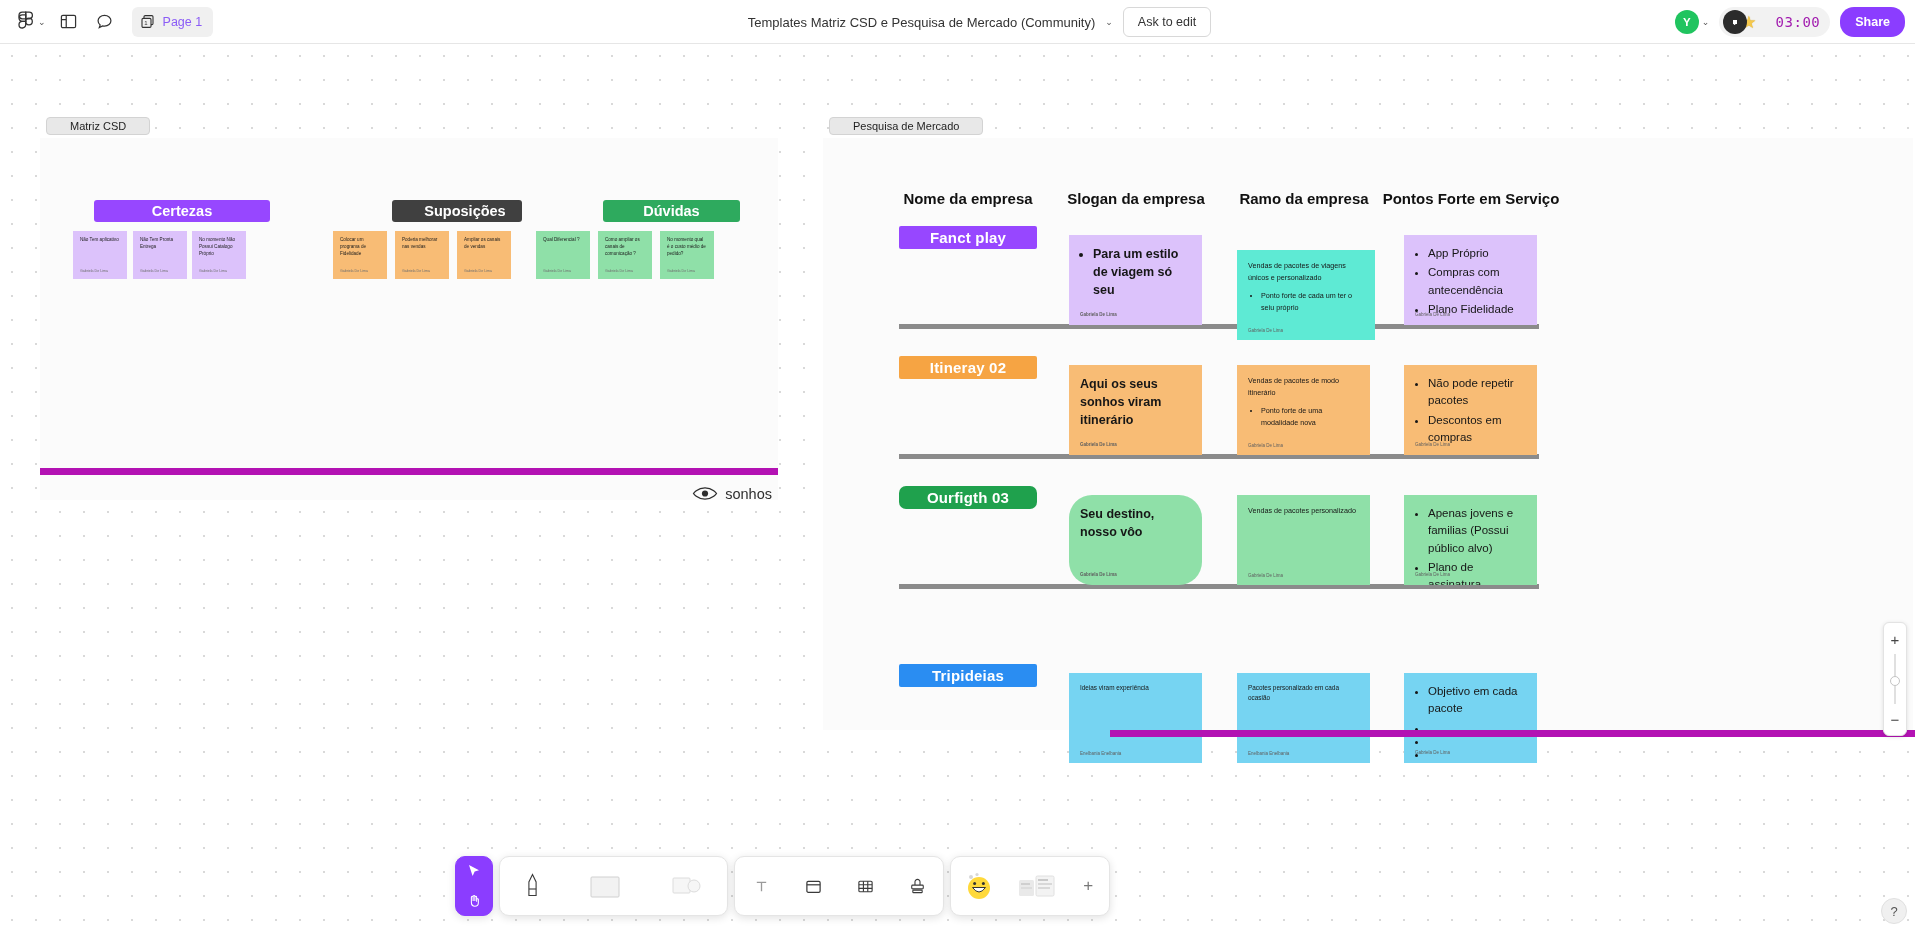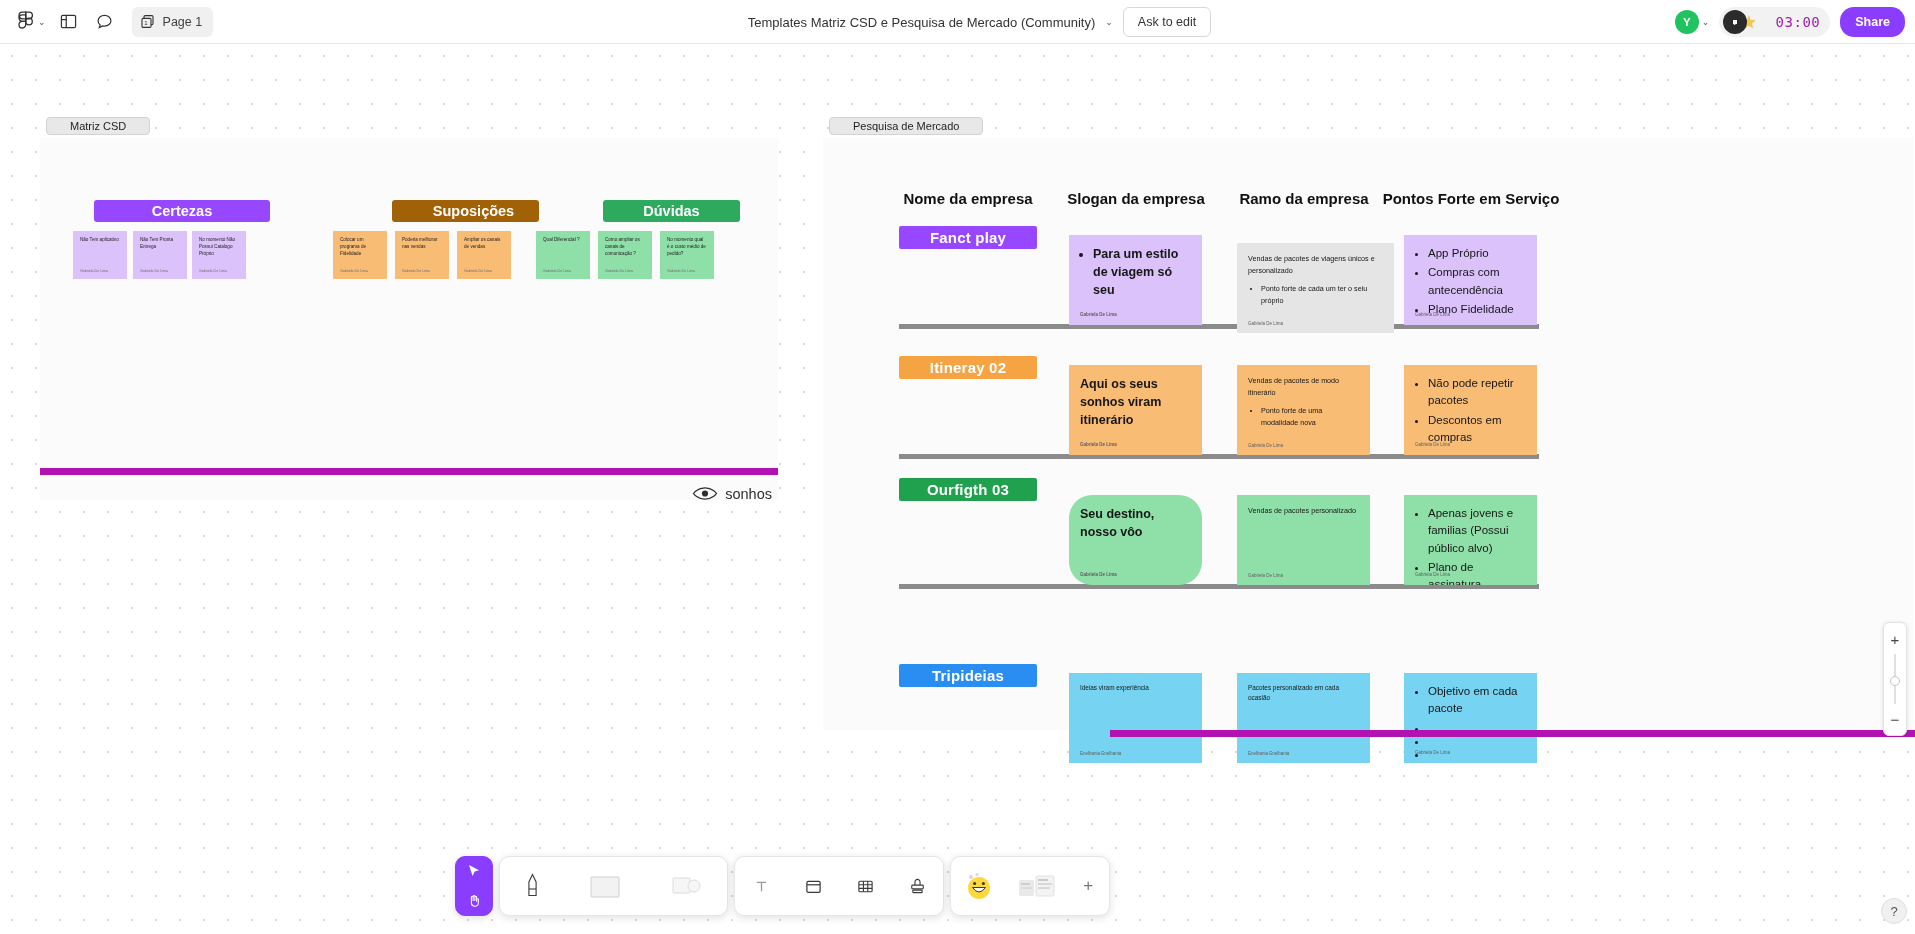--- a/index.html
+++ b/index.html
@@ -20,21 +20,21 @@
   .tb-left{ display:flex; align-items:center; gap:2px; padding-left:8px;}
   .icon-btn{
     width:34px;height:32px;display:flex;align-items:center;justify-content:center;
     border-radius:5px;cursor:pointer;
   }
   .chev{ font-size:9px; color:#555; margin-left:-6px; margin-right:4px; cursor:pointer;}
   .page-chip{
     display:flex;align-items:center;gap:7px;height:30px;padding:0 11px 0 8px;
     background:#f0f0f0;border-radius:6px;margin-left:8px;cursor:pointer;
   }
-  .page-chip .pg-label{ font-size:12.5px; color:#404040; }
+  .page-chip .pg-label{ font-size:12.5px; color:#8b5cf6; }
   .pg-num{
     position:relative;width:16px;height:16px;
   }
   .tb-center{
     position:absolute; left:0; right:0; top:0; height:44px;
     display:flex;align-items:center;justify-content:center;gap:10px;
     pointer-events:none;
     padding-left:44px;
   }
   .doc-title{ font-size:13px; color:#333; pointer-events:auto; cursor:default;}
@@ -241,21 +241,21 @@
         <div class="author">Gabriela De Lima</div>
       </div>
       <div class="note" style="left: 93px; top: 93px; width: 54px; height: 48px; background: rgb(220, 194, 251);">
         <div>Não Tem Pronta Entrega</div>
         <div class="author">Gabriela De Lima</div>
       </div>
       <div class="note" style="left: 152px; top: 93px; width: 54px; height: 48px; background: rgb(220, 194, 251);">
         <div>No momento Não Possui Catalogo Próprio</div>
         <div class="author">Gabriela De Lima</div>
       </div>
-      <div class="bar" style="left: 352px; top: 62px; width: 147px; background: #a16207; padding-left: 16px;">Suposições</div>
+      <div class="bar" style="left: 352px; top: 62px; width: 130px; background: #404040; padding-left: 16px;">Suposições</div>
       <div class="note" style="left: 293px; top: 93px; width: 54px; height: 48px; background: rgb(248, 188, 117);">
         <div>Colocar um programa de Fidelidade</div>
         <div class="author">Gabriela De Lima</div>
       </div>
       <div class="note" style="left: 355px; top: 93px; width: 54px; height: 48px; background: rgb(248, 188, 117);">
         <div>Poderia melhorar nas vendas</div>
         <div class="author">Gabriela De Lima</div>
       </div>
       <div class="note" style="left: 417px; top: 93px; width: 54px; height: 48px; background: rgb(248, 188, 117);">
         <div>Ampliar os canais de vendas</div>
@@ -286,21 +286,21 @@
       <div class="divider" style="left: 76px; top: 186px; width: 640px;"></div>
       <div class="divider" style="left: 76px; top: 316px; width: 640px;"></div>
       <div class="divider" style="left: 76px; top: 446px; width: 640px;"></div>
       <div class="rowbar" style="left: 76px; top: 88px; width: 138px; background: rgb(151, 71, 255);">Fanct play</div>
       <div class="card t-lg" style="left: 246px; top: 97px; width: 133px; height: 90px; background: rgb(220, 194, 251);">
         <ul>
           <li>Para um estilo de viagem só seu</li>
         </ul>
         <div class="author">Gabriela De Lima</div>
       </div>
-      <div class="card t-sm" style="left: 414px; top: 105px; width: 157px; height: 90px; background: #e5e5e5;">
+      <div class="card t-sm" style="left: 414px; top: 112px; width: 138px; height: 90px; background: #5eead4;">
         <div>Vendas de pacotes de viagens únicos e personalizado</div>
         <ul style="margin-top: 7px;">
           <li>Ponto forte de cada um ter o seiu próprio</li>
         </ul>
         <div class="author">Gabriela De Lima</div>
       </div>
       <div class="card t-md" style="left: 581px; top: 97px; width: 133px; height: 90px; background: rgb(220, 194, 251);">
         <ul>
           <li>App Próprio</li>
           <li>Compras com antecendência</li>
@@ -320,21 +320,21 @@
         </ul>
         <div class="author">Gabriela De Lima</div>
       </div>
       <div class="card t-md" style="left: 581px; top: 227px; width: 133px; height: 90px; background: rgb(248, 188, 117);">
         <ul>
           <li>Não pode repetir pacotes</li>
           <li>Descontos em compras</li>
         </ul>
         <div class="author">Gabriela De Lima</div>
       </div>
-      <div class="rowbar" style="left: 76px; top: 340px; width: 138px; background: rgb(31, 161, 77);">Ourfigth 03</div>
+      <div class="rowbar" style="left: 76px; top: 348px; width: 138px; background: rgb(31, 161, 77); border-radius: 7px;">Ourfigth 03</div>
       <div class="card t-lg" style="left: 246px; top: 357px; width: 133px; height: 90px; background: rgb(143, 224, 168); border-radius: 23px;">
         <div>Seu destino, nosso vôo</div>
         <div class="author">Gabriela De Lima</div>
       </div>
       <div class="card t-sm" style="left: 414px; top: 357px; width: 133px; height: 90px; background: rgb(143, 224, 168);">
         <div>Vendas de pacotes personalizado</div>
         <div class="author">Gabriela De Lima</div>
       </div>
       <div class="card t-md" style="left: 581px; top: 357px; width: 133px; height: 90px; background: rgb(143, 224, 168);">
         <ul>

